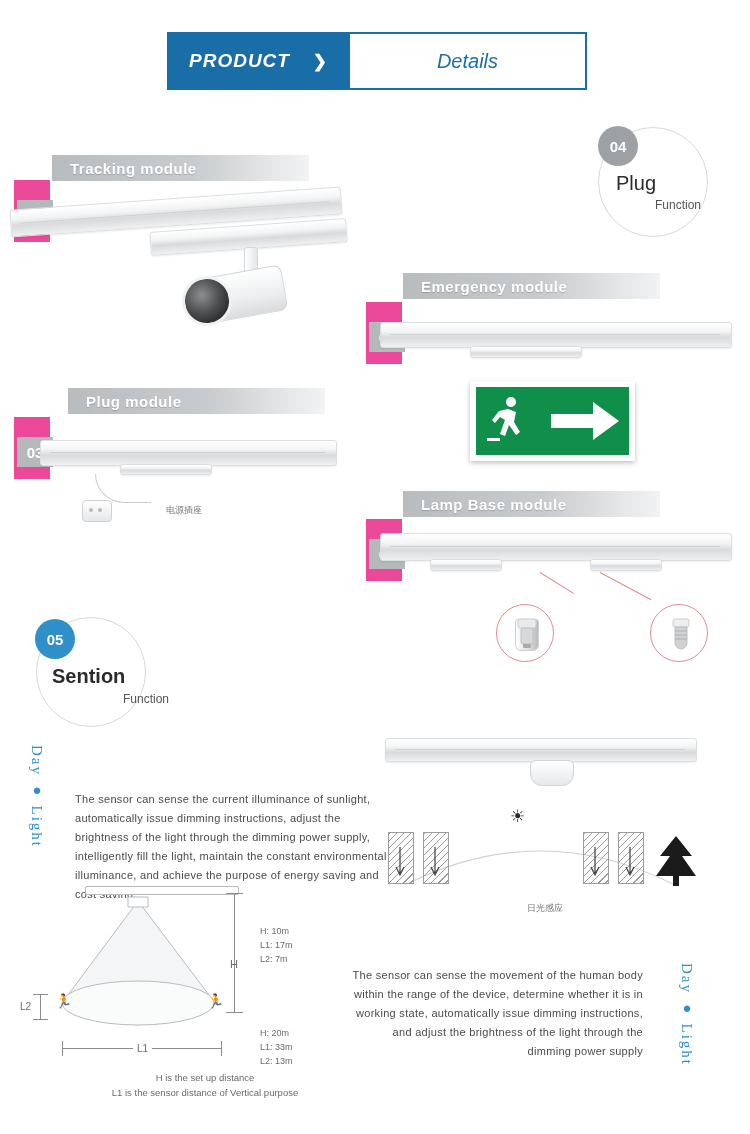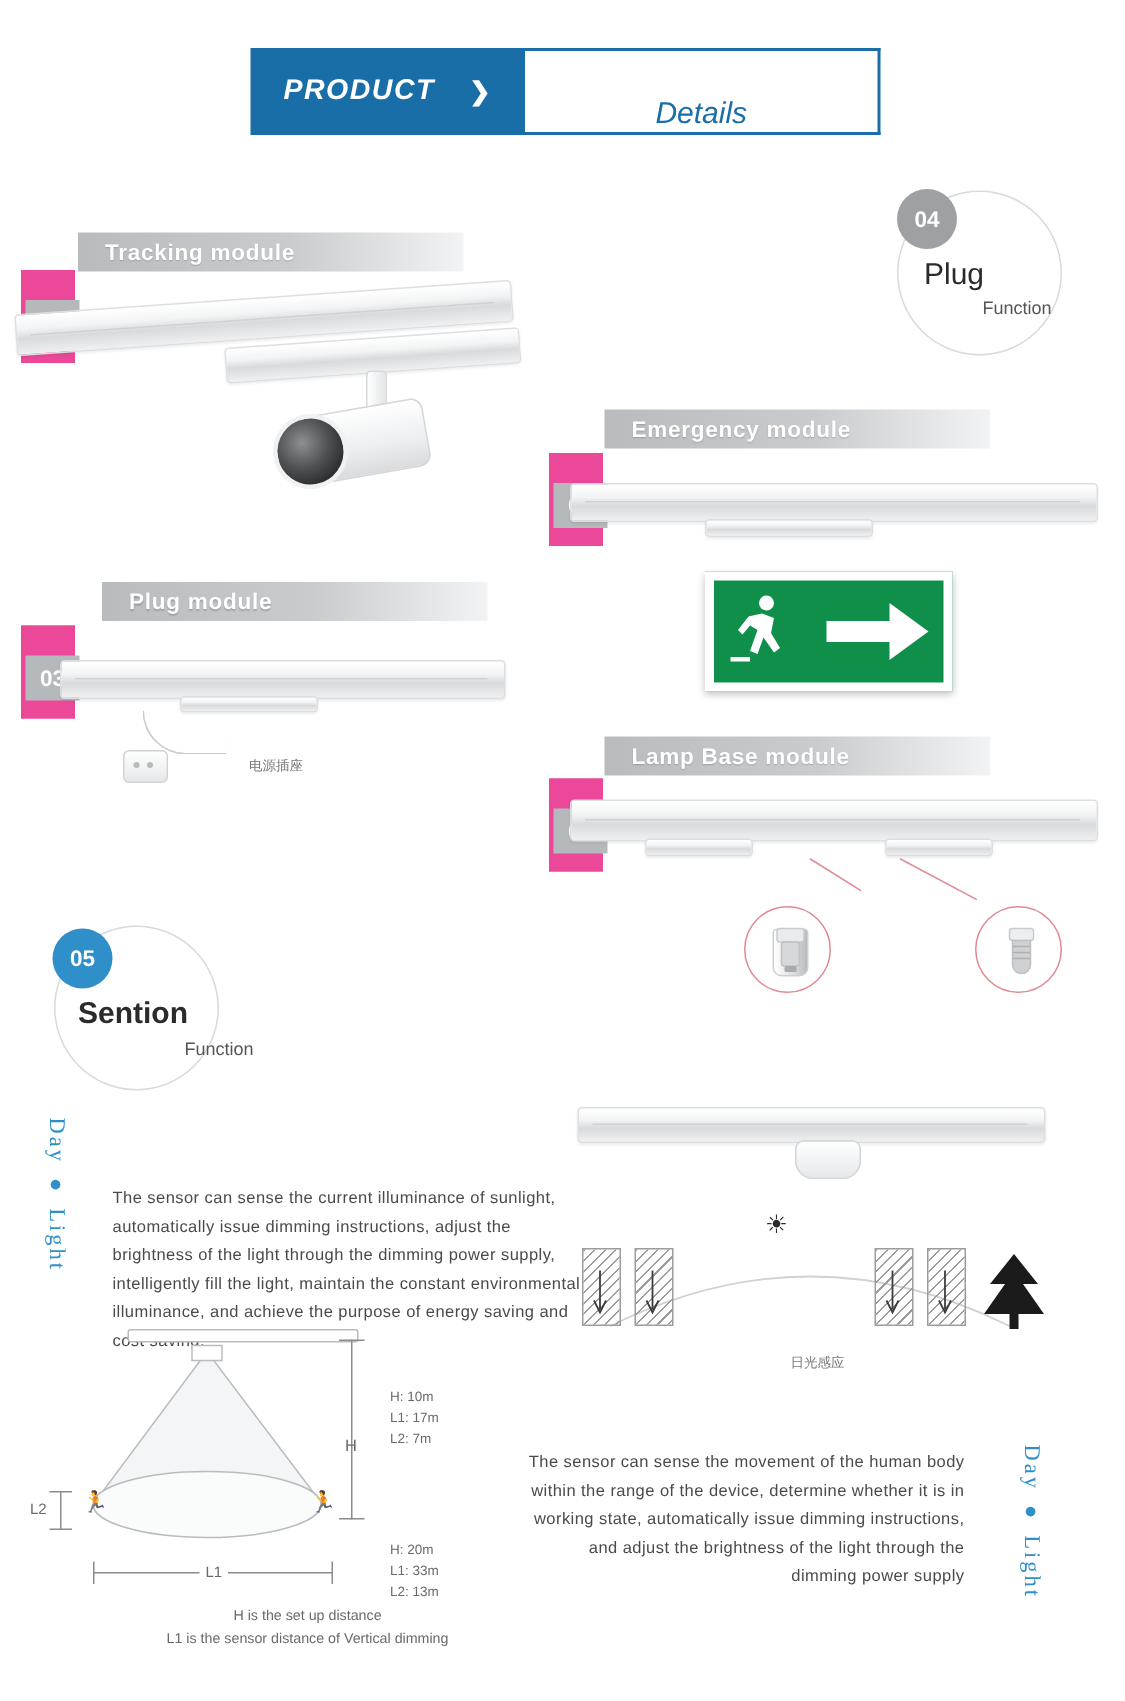--- a/index.html
+++ b/index.html
@@ -48,21 +48,21 @@
     font-size: 17px;
     color: #ffffff;
     font-style: normal;
   }
   .tab-details {
     flex: 1;
     border: 2px solid #1a6ea8;
     border-left: none;
     background: #ffffff;
     display: flex;
-    align-items: flex-end;
+    align-items: center;
     justify-content: center;
     color: #1a6ea8;
     font-style: italic;
     font-size: 20px;
   }
 
   
   .banner {
     position: absolute;
     height: 26px;
@@ -488,14 +488,14 @@
     <div>L1: 33m</div>
     <div>L2: 13m</div>
   </div>
 </div>
 
 <div class="body-text" style="top:966px;left:348px;width:295px;text-align:right;">The sensor can sense the movement of the human body within the range of the device, determine whether it is in working state, automatically issue dimming instructions, and adjust the brightness of the light through the dimming power supply</div>
 <div class="daylight" style="top:963px;left:678px;height:110px;">Day ● Light</div>
 
 <div class="tiny-note" style="top:1070px;left:40px;width:330px;text-align:center;">
   <div>H  is the set up distance</div>
-  <div>L1 is the sensor distance of Vertical dimming</div>
+  <div>L1 is the sensor distance of Vertical purpose</div>
 </div>
 
 </body></html>

